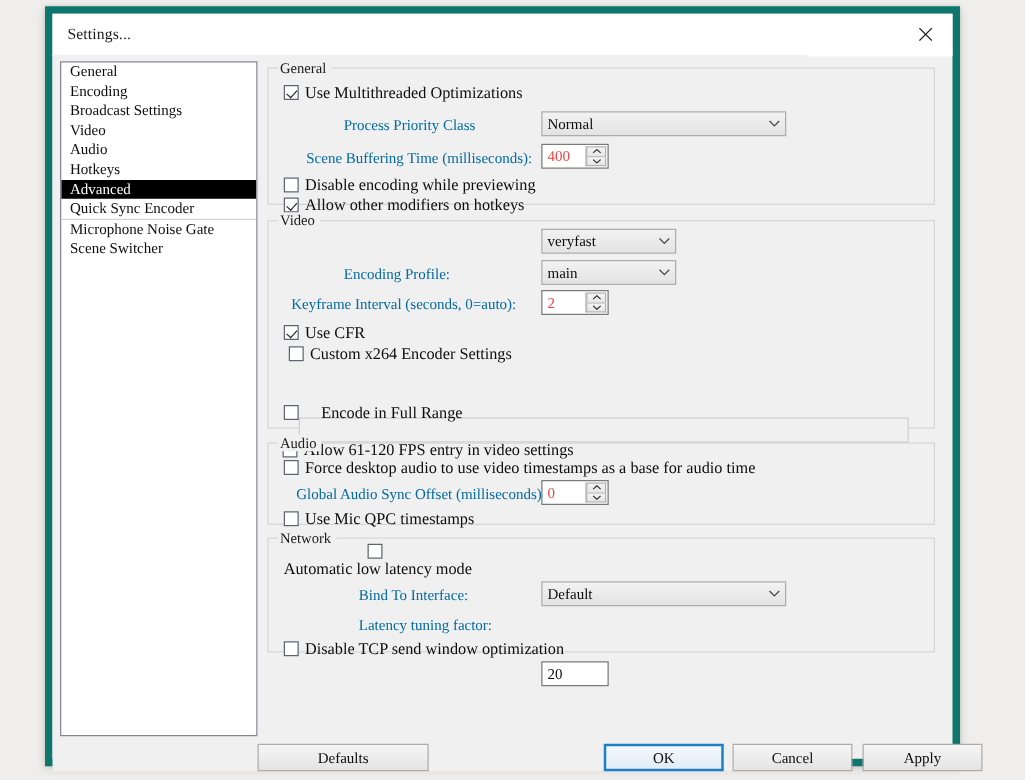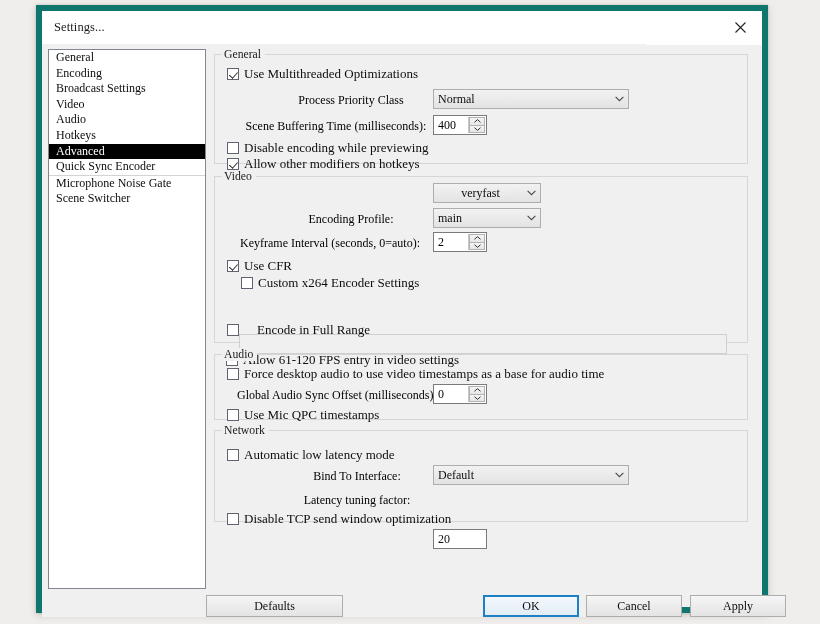--- a/index.html
+++ b/index.html
@@ -117,22 +117,22 @@
     width: 3.5px; height: 7px;
     border: solid #2a2a2a;
     border-width: 0 1.6px 1.6px 0;
     transform: rotate(42deg);
   }
   .cb .lbl { font-size: 13px; color: #0d0d0d; }
 
   .lab {
     position: absolute;
     font-size: 12px;
-    color: #000000;
-    text-align: center;
+    color: #0369a1;
+    text-align: left;
     white-space: nowrap;
   }
 
   .combo {
     position: absolute;
     height: 20px;
     background: linear-gradient(#f2f2f2, #e3e3e3);
     border: 1px solid #adadad;
     box-sizing: border-box;
     display: flex; align-items: center;
@@ -155,21 +155,21 @@
   .spin {
     position: absolute;
     height: 20px;
     background: #ffffff;
     border: 1px solid #7a7a7a;
     box-sizing: border-box;
     display: flex; align-items: stretch;
   }
   .spin .val {
     font-size: 12px;
-    color: #000000;
+    color: #ef4444;
     padding-left: 4px;
     line-height: 18px;
     flex: 1 1 auto;
     white-space: nowrap;
   }
   .spin .btns {
     width: 16px;
     flex: 0 0 auto;
     display: flex; flex-direction: column;
     border-left: 1px solid #c8c8c8;
@@ -294,21 +294,21 @@
 
         <div class="cb" style="left:12px; top:101px;">
           <span class="box checked"></span>
           <span class="lbl">Allow other modifiers on hotkeys</span>
         </div>
       </div>
 
       <div class="group" style="left:172px; top:132px; width:534px; height:167px;">
         <span class="legend">Video</span>
 
-        <div class="combo" style="left:218px; top:6px; width:108px;text-align:center;">
+        <div class="combo" style="left:218px; top:6px; width:108px;">
           <span class="val">veryfast</span>
           <span class="chev">
             <svg width="9" height="6" viewBox="0 0 9 6">
                 <path d="M0.6 0.8 L4.5 4.7 L8.4 0.8" fill="none" stroke="#4a4a4a" stroke-width="1.1"></path>
               </svg>
           </span>
         </div>
 
         <div class="lab" style="left:60px; top:35px; width:152px;">Encoding Profile:</div>
         <div class="combo" style="left:218px; top:31px; width:108px;">
@@ -335,21 +335,21 @@
                 </svg>
             </span>
           </span>
         </div>
 
         <div class="cb" style="left:12px; top:81px;">
           <span class="box checked"></span>
           <span class="lbl">Use CFR</span>
         </div>
 
-        <div class="cb" style="left:26px; top:98px;text-align:center;">
+        <div class="cb" style="left:16px; top:98px;text-align:center;">
           <span class="box"></span>
           <span class="lbl">Custom x264 Encoder Settings</span>
         </div>
 
         <div class="txtbox disabled" style="left:24px; top:117px; width:488px;"></div>
 
         <div class="cb" style="left:12px; top:145px;gap:13px;">
           <span class="box"></span>
           <span class="lbl">Encode in Full Range</span>
         </div>
@@ -387,21 +387,21 @@
 
         <div class="cb" style="left:12px; top:52px;">
           <span class="box"></span>
           <span class="lbl">Use Mic QPC timestamps</span>
         </div>
       </div>
 
       <div class="group" style="left:172px; top:386px; width:534px; height:92px;">
         <span class="legend">Network</span>
 
-        <div class="cb" style="left:12px; top:16px;">
+        <div class="cb" style="left:12px; top:4px;flex-direction:column;">
           <span class="box"></span>
           <span class="lbl">Automatic low latency mode</span>
         </div>
 
         <div class="lab" style="left:72px; top:38px; width:140px;">Bind To Interface:</div>
         <div class="combo" style="left:218px; top:34px; width:196px;">
           <span class="val">Default</span>
           <span class="chev">
             <svg width="9" height="6" viewBox="0 0 9 6">
                 <path d="M0.6 0.8 L4.5 4.7 L8.4 0.8" fill="none" stroke="#4a4a4a" stroke-width="1.1"></path>

